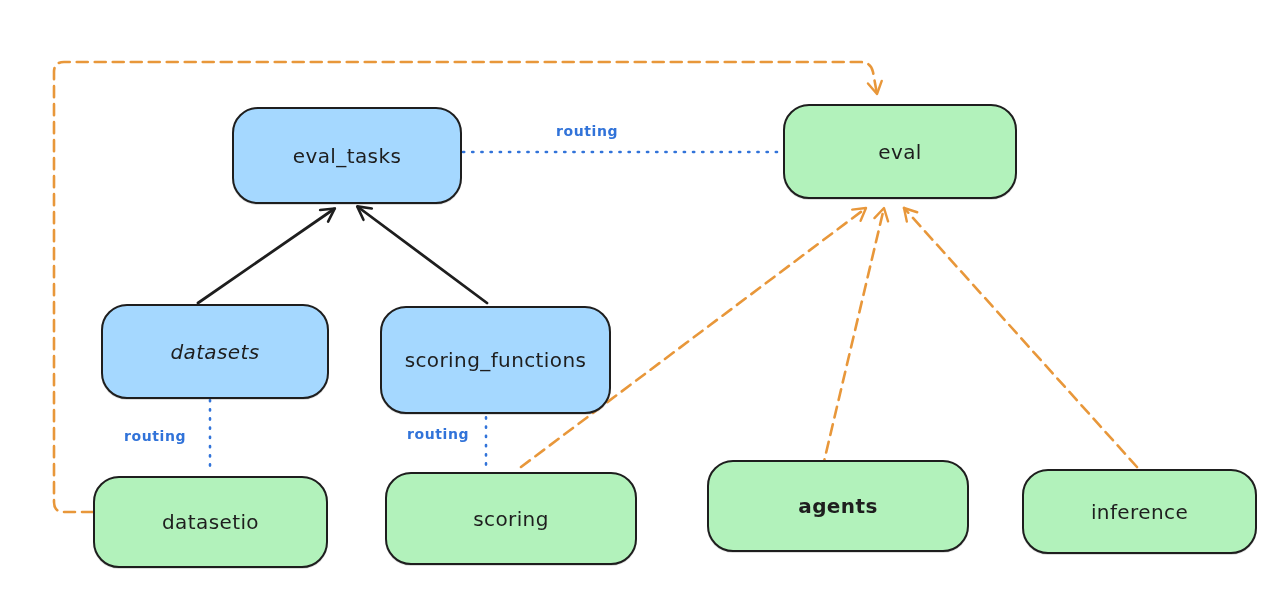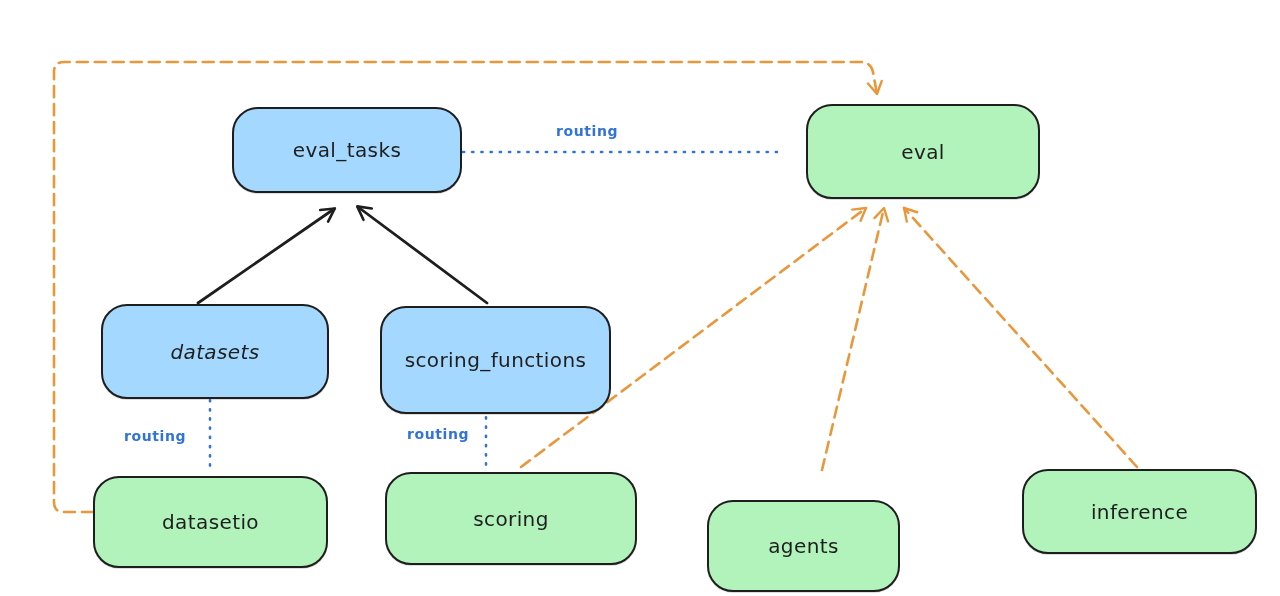--- a/index.html
+++ b/index.html
@@ -39,27 +39,27 @@
     position: absolute;
     transform: translate(-50%, -50%);
     color: var(--blue-edge, #3173d9);
     font-size: 14px;
     font-weight: 600;
     letter-spacing: 0.6px;
     white-space: nowrap;
   }
 
   
-  #n-eval_tasks        { left: 232px; top: 107px; width: 230px; height: 86px; justify-content: center; }
-  #n-eval              { left: 783px; top: 104px; width: 234px; height: 95px; margin-left: 23px; }
+  #n-eval_tasks        { left: 232px; top: 107px; width: 230px; height: 97px; justify-content: center; }
+  #n-eval              { left: 783px; top: 104px; width: 234px; height: 95px; }
   #n-datasets          { left: 101px; top: 304px; width: 228px; height: 95px; font-style: italic; }
   #n-scoring_functions { left: 380px; top: 306px; width: 231px; height: 108px; }
   #n-datasetio         { left:  93px; top: 476px; width: 235px; height: 92px; }
   #n-scoring           { left: 385px; top: 472px; width: 252px; height: 93px; }
-  #n-agents            { left: 707px; top: 500px; width: 193px; height: 92px; }
+  #n-agents            { left: 707px; top: 460px; width: 262px; height: 92px; font-weight: bold; }
   #n-inference         { left: 1022px; top: 469px; width: 235px; height: 85px; }
 
   
   #lbl-routing-top  { left: 587px; top: 131px; }
   #lbl-routing-left { left: 155px; top: 436px; }
   #lbl-routing-mid  { left: 438px; top: 434px; }
 </style>
 </head>
 <body>
 

